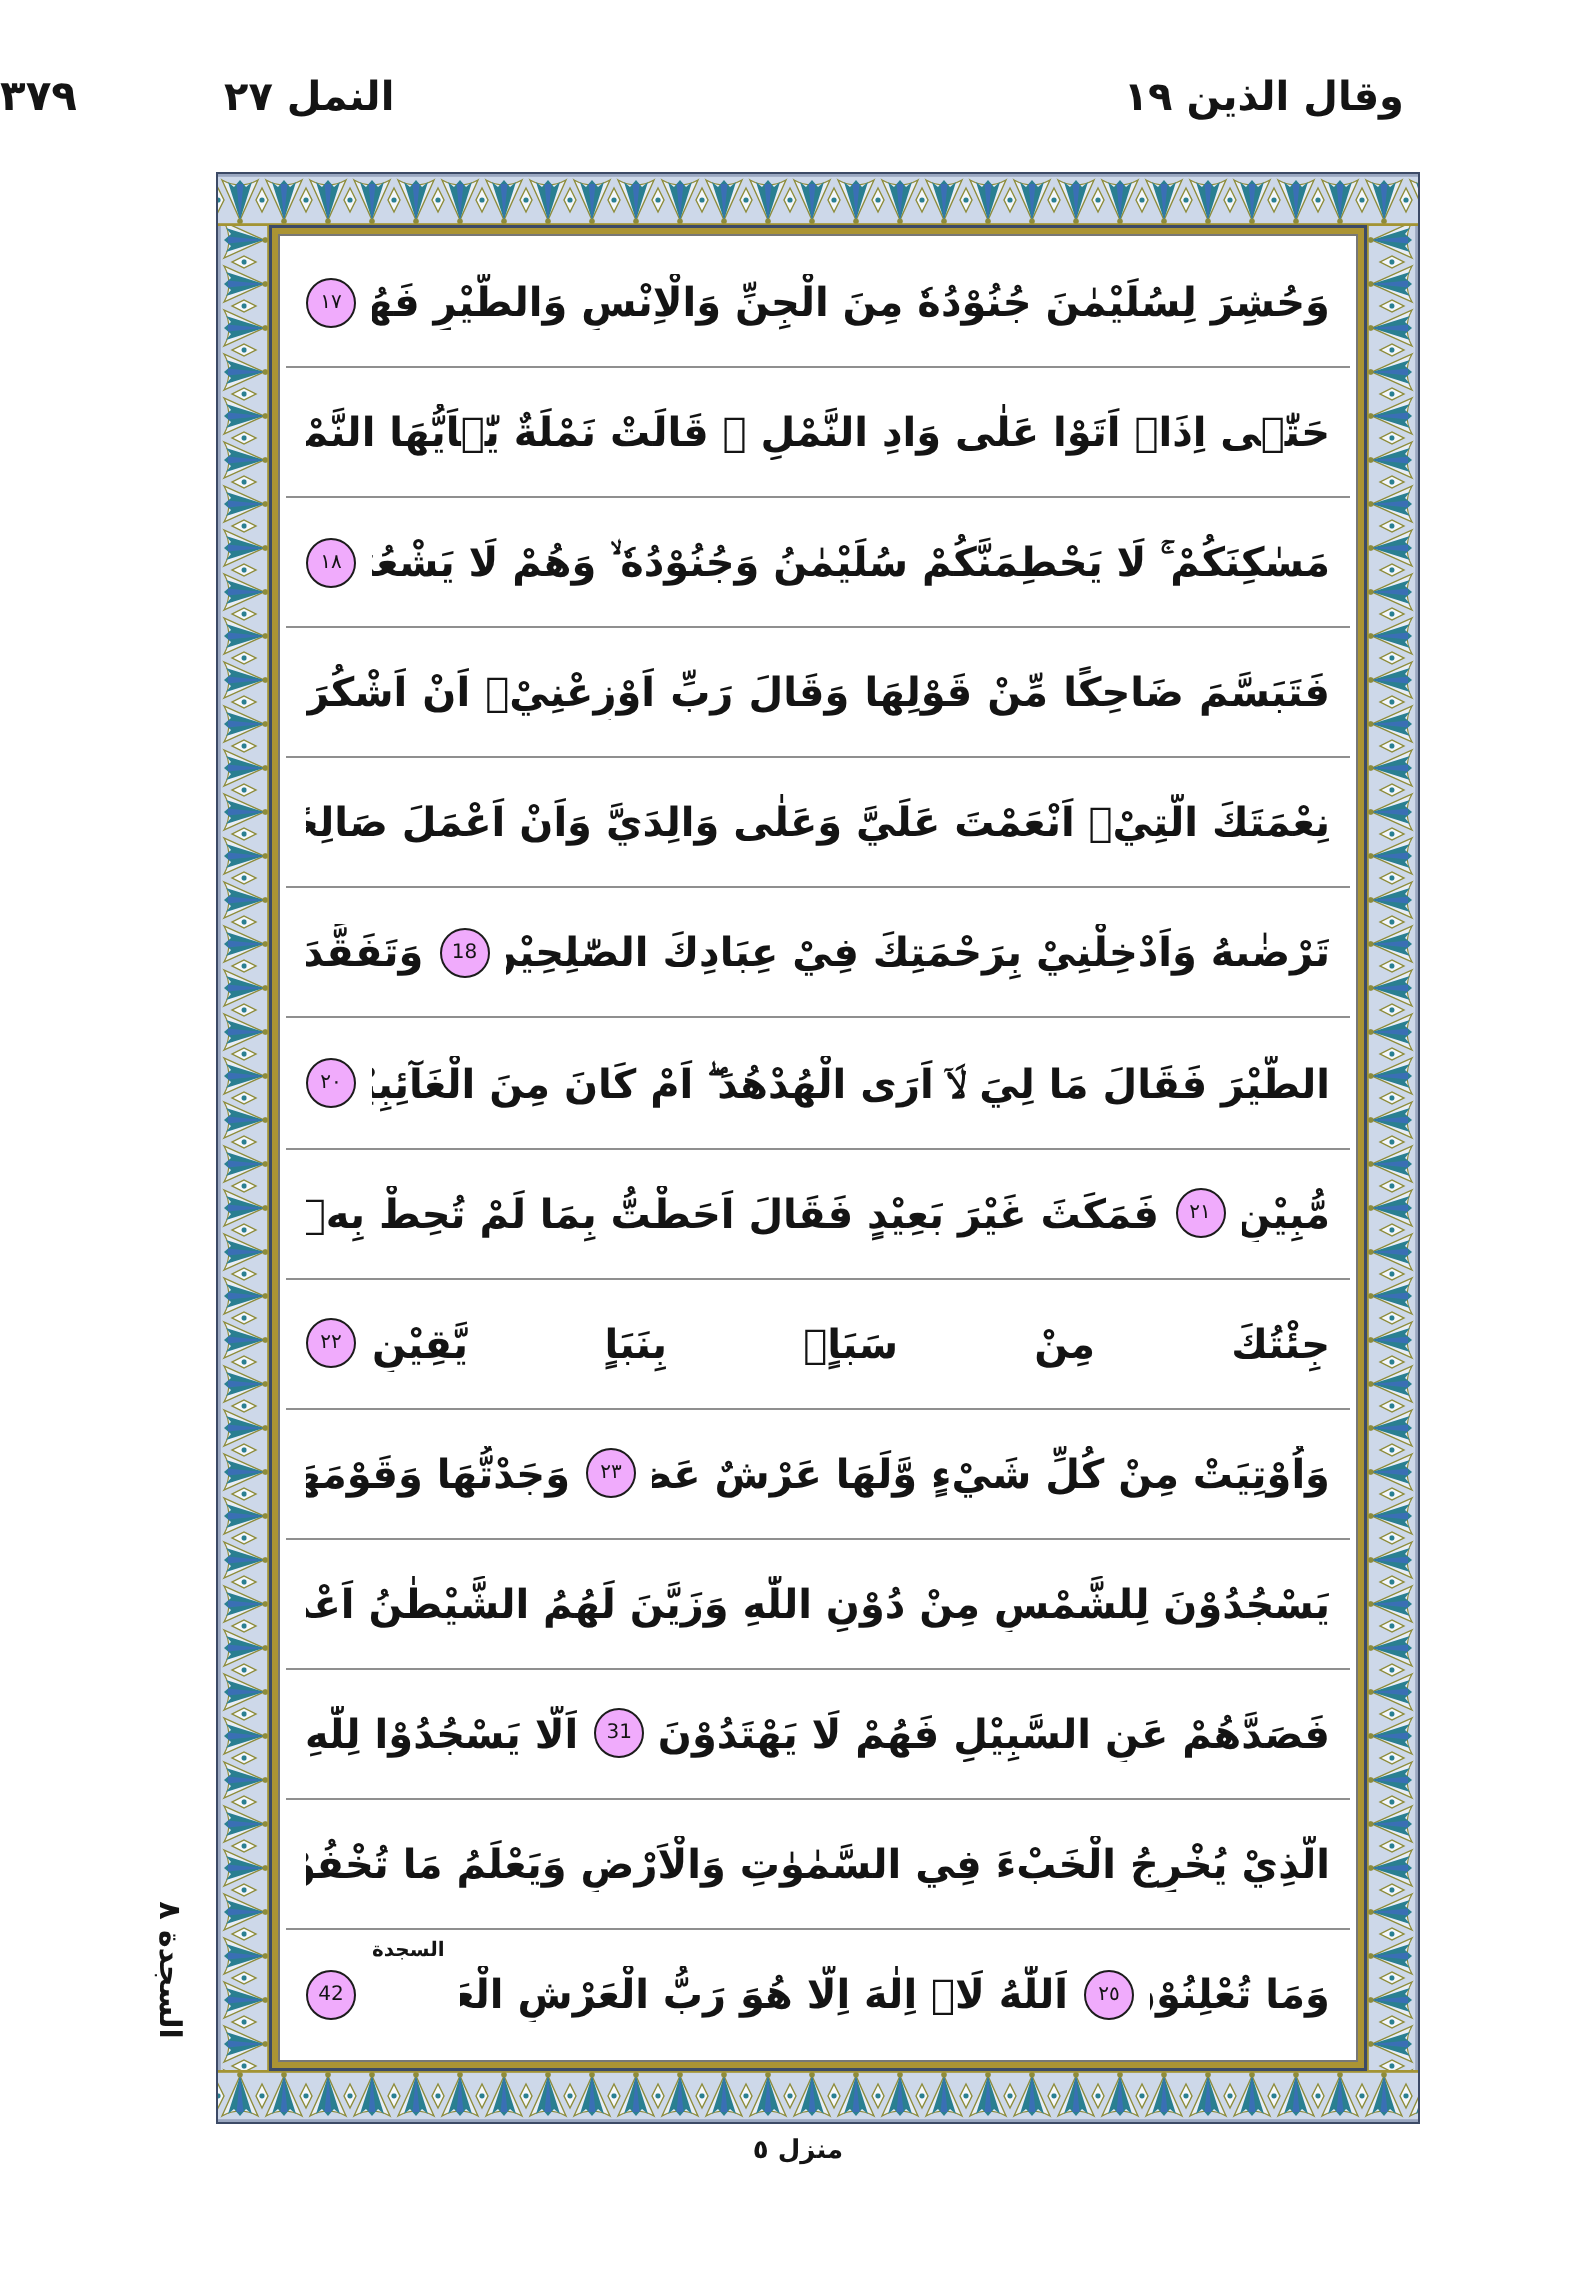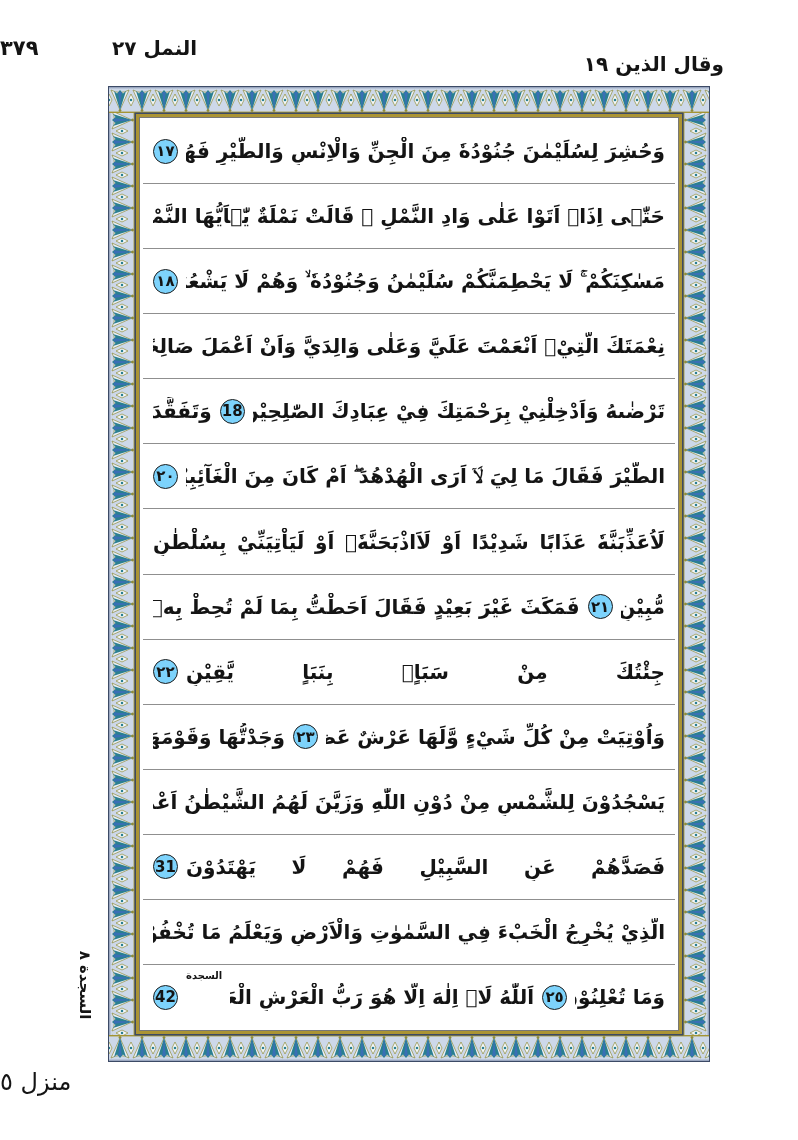--- a/index.html
+++ b/index.html
@@ -1,21 +1,21 @@
 <!DOCTYPE html>
 <html lang="ar" dir="rtl"><head>
 <meta charset="utf-8">
 <style>
   html,body{margin:0;padding:0;background:#ffffff;}
   .page{position:relative;width:798px;height:1140px;background:#ffffff;overflow:hidden;
         font-family:"DejaVu Sans",sans-serif;color:#141414;}
 
   
   .runhead{position:absolute;top:36px;left:0;right:0;height:34px;font-weight:bold;font-size:20px;}
-  .runhead .right{position:absolute;right:74px;top:0;margin-top:16px;}
+  .runhead .right{position:absolute;right:96px;top:0;}
   .runhead .center{position:absolute;left:0;right:16px;text-align:left;top:0;font-size:21px;}
   .runhead .left{position:absolute;left:112px;top:0;}
 
   
   .frame{position:absolute;left:108px;top:86px;width:602px;height:976px;
          border:1px solid #3c4a66;background:#cdd8e9;box-sizing:border-box;}
   .band{position:absolute;display:block;}
   .band.top{left:0;top:0;width:600px;height:26px;}
   .band.bottom{left:0;bottom:0;width:600px;height:26px;}
   .band.left{left:0;top:0;width:26px;height:974px;}
@@ -27,28 +27,28 @@
 
   
   .qtext{position:absolute;left:4px;right:4px;top:2px;bottom:2px;display:flex;flex-direction:column;}
   .qline{flex:1 1 0;display:flex;direction:rtl;align-items:center;gap:8px;
          padding:0 10px;border-bottom:1px solid #8f8f8f;overflow:hidden;min-height:0;}
   .qline:last-child{border-bottom:none;}
   .qtxt{flex:1 1 auto;font-weight:bold;font-size:20px;line-height:1.4;white-space:nowrap;
         text-align:justify;text-align-last:justify;color:#141414;overflow:hidden;}
   .verse-circle{flex:0 0 auto;width:23px;height:23px;border:1.5px solid #1c1c1c;border-radius:50%;
         display:inline-flex;align-items:center;justify-content:center;
-        font-size:15px;font-weight:bold;background:#7dd3fc;}
+        font-size:10px;font-weight:normal;background:#f0abfc;}
   .sajdah-sup{flex:0 0 auto;font-size:10px;font-weight:bold;align-self:flex-start;margin-top:5px;}
 
   
   .margin-note{position:absolute;left:25px;top:976px;width:120px;height:18px;
         text-align:center;font-weight:bold;font-size:15px;transform:rotate(90deg);}
-  .footer{position:absolute;left:0;right:0;top:1068px;text-align:left;
-        font-weight:normal;font-size:24px;}
+  .footer{position:absolute;left:0;right:0;top:1068px;text-align:center;
+        font-weight:bold;font-size:13px;}
 </style>
 </head>
 <body>
 
 <div class="page">
 
   <div class="runhead">
     <span class="right">وقال الذين ١٩</span>
     <span class="center">٣٧٩</span>
     <span class="left">النمل ٢٧</span>
@@ -105,33 +105,33 @@
             <span class="verse-circle">١٧</span>
           </div>
           <div class="qline">
             <span class="qtxt">حَتّٰۤى اِذَاۤ اَتَوْا عَلٰى وَادِ النَّمْلِ ۙ قَالَتْ نَمْلَةٌ يّٰۤاَيُّهَا النَّمْلُ ادْخُلُوْا</span>
           </div>
           <div class="qline">
             <span class="qtxt">مَسٰكِنَكُمْ ۚ لَا يَحْطِمَنَّكُمْ سُلَيْمٰنُ وَجُنُوْدُهٗ ۙ وَهُمْ لَا يَشْعُرُوْنَ</span>
             <span class="verse-circle">١٨</span>
           </div>
           <div class="qline">
+            <span class="qtxt">فَتَبَسَّمَ ضَاحِكًا مِّنْ قَوْلِهَا وَقَالَ رَبِّ اَوْزِعْنِيْۤ اَنْ اَشْكُرَ</span>
+          </div>
+          <div class="qline">
             <span class="qtxt">نِعْمَتَكَ الَّتِيْۤ اَنْعَمْتَ عَلَيَّ وَعَلٰى وَالِدَيَّ وَاَنْ اَعْمَلَ صَالِحًا</span>
           </div>
           <div class="qline">
             <span class="qtxt">تَرْضٰىهُ وَاَدْخِلْنِيْ بِرَحْمَتِكَ فِيْ عِبَادِكَ الصّٰلِحِيْنَ</span>
             <span class="verse-circle">18</span>
             <span class="qtxt">وَتَفَقَّدَ</span>
           </div>
           <div class="qline">
             <span class="qtxt">الطَّيْرَ فَقَالَ مَا لِيَ لَاۤ اَرَى الْهُدْهُدَ ۖ اَمْ كَانَ مِنَ الْغَآئِبِيْنَ</span>
             <span class="verse-circle">٢٠</span>
-          </div>
-          <div class="qline">
-            <span class="qtxt">لَاُعَذِّبَنَّهٗ عَذَابًا شَدِيْدًا اَوْ لَاَاذْبَحَنَّهٗۤ اَوْ لَيَاْتِيَنِّيْ بِسُلْطٰنٍ</span>
           </div>
           <div class="qline">
             <span class="qtxt">مُّبِيْنٍ</span>
             <span class="verse-circle">٢١</span>
             <span class="qtxt">فَمَكَثَ غَيْرَ بَعِيْدٍ فَقَالَ اَحَطْتُّ بِمَا لَمْ تُحِطْ بِهٖ وَ</span>
           </div>
           <div class="qline">
             <span class="qtxt">جِئْتُكَ مِنْ سَبَاٍۭ بِنَبَاٍ يَّقِيْنٍ</span>
             <span class="verse-circle">٢٢</span>
           </div>
@@ -139,20 +139,21 @@
             <span class="qtxt">وَاُوْتِيَتْ مِنْ كُلِّ شَيْءٍ وَّلَهَا عَرْشٌ عَظِيْمٌ</span>
             <span class="verse-circle">٢٣</span>
             <span class="qtxt">وَجَدْتُّهَا وَقَوْمَهَا</span>
           </div>
           <div class="qline">
             <span class="qtxt">يَسْجُدُوْنَ لِلشَّمْسِ مِنْ دُوْنِ اللّٰهِ وَزَيَّنَ لَهُمُ الشَّيْطٰنُ اَعْمَالَهُمْ</span>
           </div>
           <div class="qline">
             <span class="qtxt">فَصَدَّهُمْ عَنِ السَّبِيْلِ فَهُمْ لَا يَهْتَدُوْنَ</span>
             <span class="verse-circle">31</span>
+            <span class="qtxt">اَلَّا يَسْجُدُوْا لِلّٰهِ</span>
           </div>
           <div class="qline">
             <span class="qtxt">الَّذِيْ يُخْرِجُ الْخَبْءَ فِي السَّمٰوٰتِ وَالْاَرْضِ وَيَعْلَمُ مَا تُخْفُوْنَ</span>
           </div>
           <div class="qline">
             <span class="qtxt">وَمَا تُعْلِنُوْنَ</span>
             <span class="verse-circle">٢٥</span>
             <span class="qtxt">اَللّٰهُ لَاۤ اِلٰهَ اِلَّا هُوَ رَبُّ الْعَرْشِ الْعَظِيْمِ</span>
             <span class="sajdah-sup">السجدة</span>
             <span class="verse-circle">42</span>

